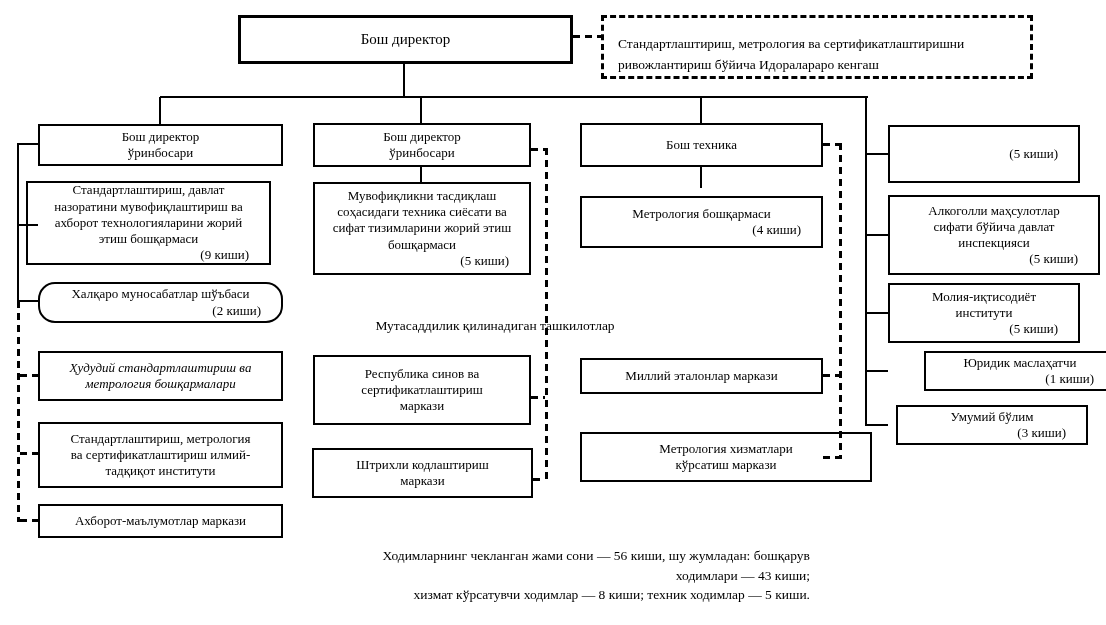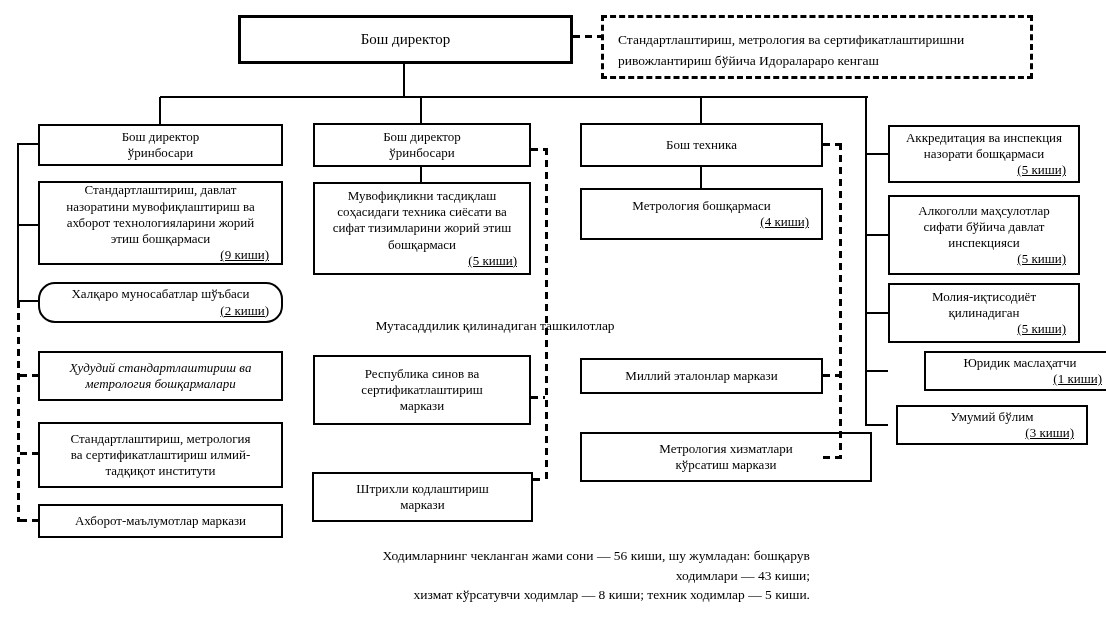--- a/index.html
+++ b/index.html
@@ -7,24 +7,24 @@
     position:relative;width:1106px;height:625px;background:#ffffff;
     font-family:"Liberation Serif","DejaVu Serif",serif;color:#000;
     overflow:hidden;
   }
   .box{
     position:absolute;box-sizing:border-box;border:2px solid #000;background:#fff;
     display:flex;flex-direction:column;align-items:center;justify-content:center;
     text-align:center;font-size:13px;line-height:1.25;
   }
   .box .t{white-space:pre-line;width:100%;padding:0 3px;box-sizing:border-box;}
-  .box .count{width:100%;box-sizing:border-box;text-align:right;padding-right:12px;text-decoration:underline;}
+  .box .count{width:100%;box-sizing:border-box;text-align:right;padding-right:20px;}
   .root{border-width:3px;font-size:15px;}
   .council{
-    border:3px dashed #000;align-items:flex-start;justify-content:center;
+    border:3px dashed #000;align-items:flex-start;justify-content:flex-end;
     text-align:left;padding:7px 8px 0 14px;font-size:13.5px;line-height:1.55;
   }
   .lh,.lv{position:absolute;background:#000;}
   .dh{position:absolute;height:3px;background:repeating-linear-gradient(90deg,#000 0 7px,transparent 7px 12px);}
   .dv{position:absolute;width:3px;background:repeating-linear-gradient(180deg,#000 0 7px,transparent 7px 12px);}
   .label{position:absolute;font-size:13.5px;text-align:center;white-space:pre-line;}
   .footnote{position:absolute;font-size:13.5px;line-height:1.45;white-space:pre-line;text-align:left;}
 </style>
 </head>
 <body>
@@ -36,21 +36,21 @@
   </div>
   <div class="box council" style="left:601px;top:15px;width:432px;height:64px;">
     <div class="t" style="padding:0;">Стандартлаштириш, метрология ва сертификатлаштиришни
 ривожлантириш бўйича Идоралараро кенгаш</div>
   </div>
 
   <div class="box" style="left:38px;top:124px;width:245px;height:42px;">
     <div class="t">Бош директор
 ўринбосари</div>
   </div>
-  <div class="box" style="left:38px;top:181px;width:245px;height:84px;">
+  <div class="box" style="left:26px;top:181px;width:245px;height:84px;">
     <div class="t">Стандартлаштириш, давлат
 назоратини мувофиқлаштириш ва
 ахборот технологияларини жорий
 этиш бошқармаси</div>
     <div class="count">(9 киши)</div>
   </div>
   <div class="box" style="left:38px;top:282px;width:245px;height:41px;border-radius:17px;">
     <div class="t">Халқаро муносабатлар шўъбаси</div>
     <div class="count">(2 киши)</div>
   </div>
@@ -76,54 +76,52 @@
 соҳасидаги техника сиёсати ва
 сифат тизимларини жорий этиш
 бошқармаси</div>
     <div class="count">(5 киши)</div>
   </div>
   <div class="box" style="left:313px;top:355px;width:218px;height:70px;">
     <div class="t">Республика синов ва
 сертификатлаштириш
 маркази</div>
   </div>
-  <div class="box" style="left:312px;top:472px;width:221px;height:50px;">
+  <div class="box" style="left:312px;top:448px;width:221px;height:50px;">
     <div class="t">Штрихли кодлаштириш
 маркази</div>
   </div>
 
   <div class="box" style="left:580px;top:123px;width:243px;height:44px;">
     <div class="t">Бош техника</div>
   </div>
-  <div class="box" style="left:580px;top:188px;width:243px;height:52px;">
+  <div class="box" style="left:580px;top:196px;width:243px;height:52px;">
     <div class="t">Метрология бошқармаси</div>
     <div class="count">(4 киши)</div>
   </div>
   <div class="box" style="left:580px;top:358px;width:243px;height:36px;">
     <div class="t">Миллий эталонлар маркази</div>
   </div>
   <div class="box" style="left:580px;top:432px;width:292px;height:50px;">
     <div class="t">Метрология хизматлари
 кўрсатиш маркази</div>
   </div>
 
   <div class="box" style="left:888px;top:125px;width:192px;height:58px;">
-    <div class="t">Аккредитация ва инспекция
-назорати бошқармаси</div>
     <div class="count">(5 киши)</div>
   </div>
-  <div class="box" style="left:888px;top:195px;width:192px;height:80px;">
+  <div class="box" style="left:888px;top:195px;width:212px;height:80px;">
     <div class="t">Алкоголли маҳсулотлар
 сифати бўйича давлат
 инспекцияси</div>
     <div class="count">(5 киши)</div>
   </div>
   <div class="box" style="left:888px;top:283px;width:192px;height:60px;">
     <div class="t">Молия-иқтисодиёт
-қилинадиган</div>
+институти</div>
     <div class="count">(5 киши)</div>
   </div>
   <div class="box" style="left:888px;top:351px;width:192px;height:40px;margin-left:36px;">
     <div class="t">Юридик маслаҳатчи</div>
     <div class="count">(1 киши)</div>
   </div>
   <div class="box" style="left:888px;top:405px;width:192px;height:40px;margin-left:8px;">
     <div class="t">Умумий бўлим</div>
     <div class="count">(3 киши)</div>
   </div>

